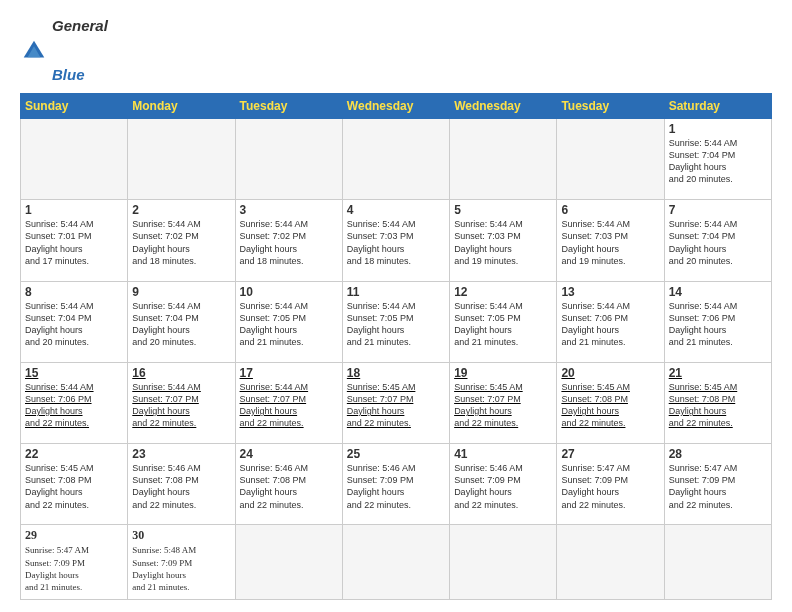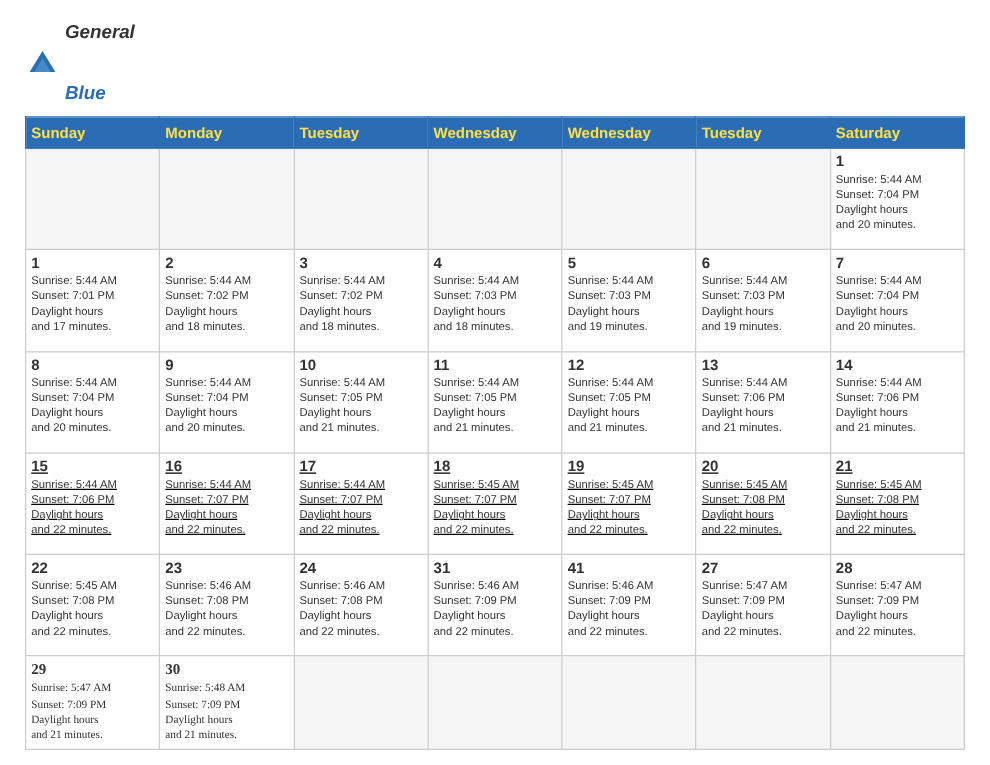--- a/index.html
+++ b/index.html
@@ -367,21 +367,21 @@
           <td>
         <span class="day-num">24</span>
         <div class="day-info">
           Sunrise: 5:46 AM<br>
           Sunset: 7:08 PM<br>
           Daylight hours<br>
           and 22 minutes.
         </div>
       </td>
           <td>
-        <span class="day-num">31</span>
+        <span class="day-num">25</span>
         <div class="day-info">
           Sunrise: 5:46 AM<br>
           Sunset: 7:09 PM<br>
           Daylight hours<br>
           and 22 minutes.
         </div>
       </td>
           <td>
         <span class="day-num">41</span>
         <div class="day-info">

